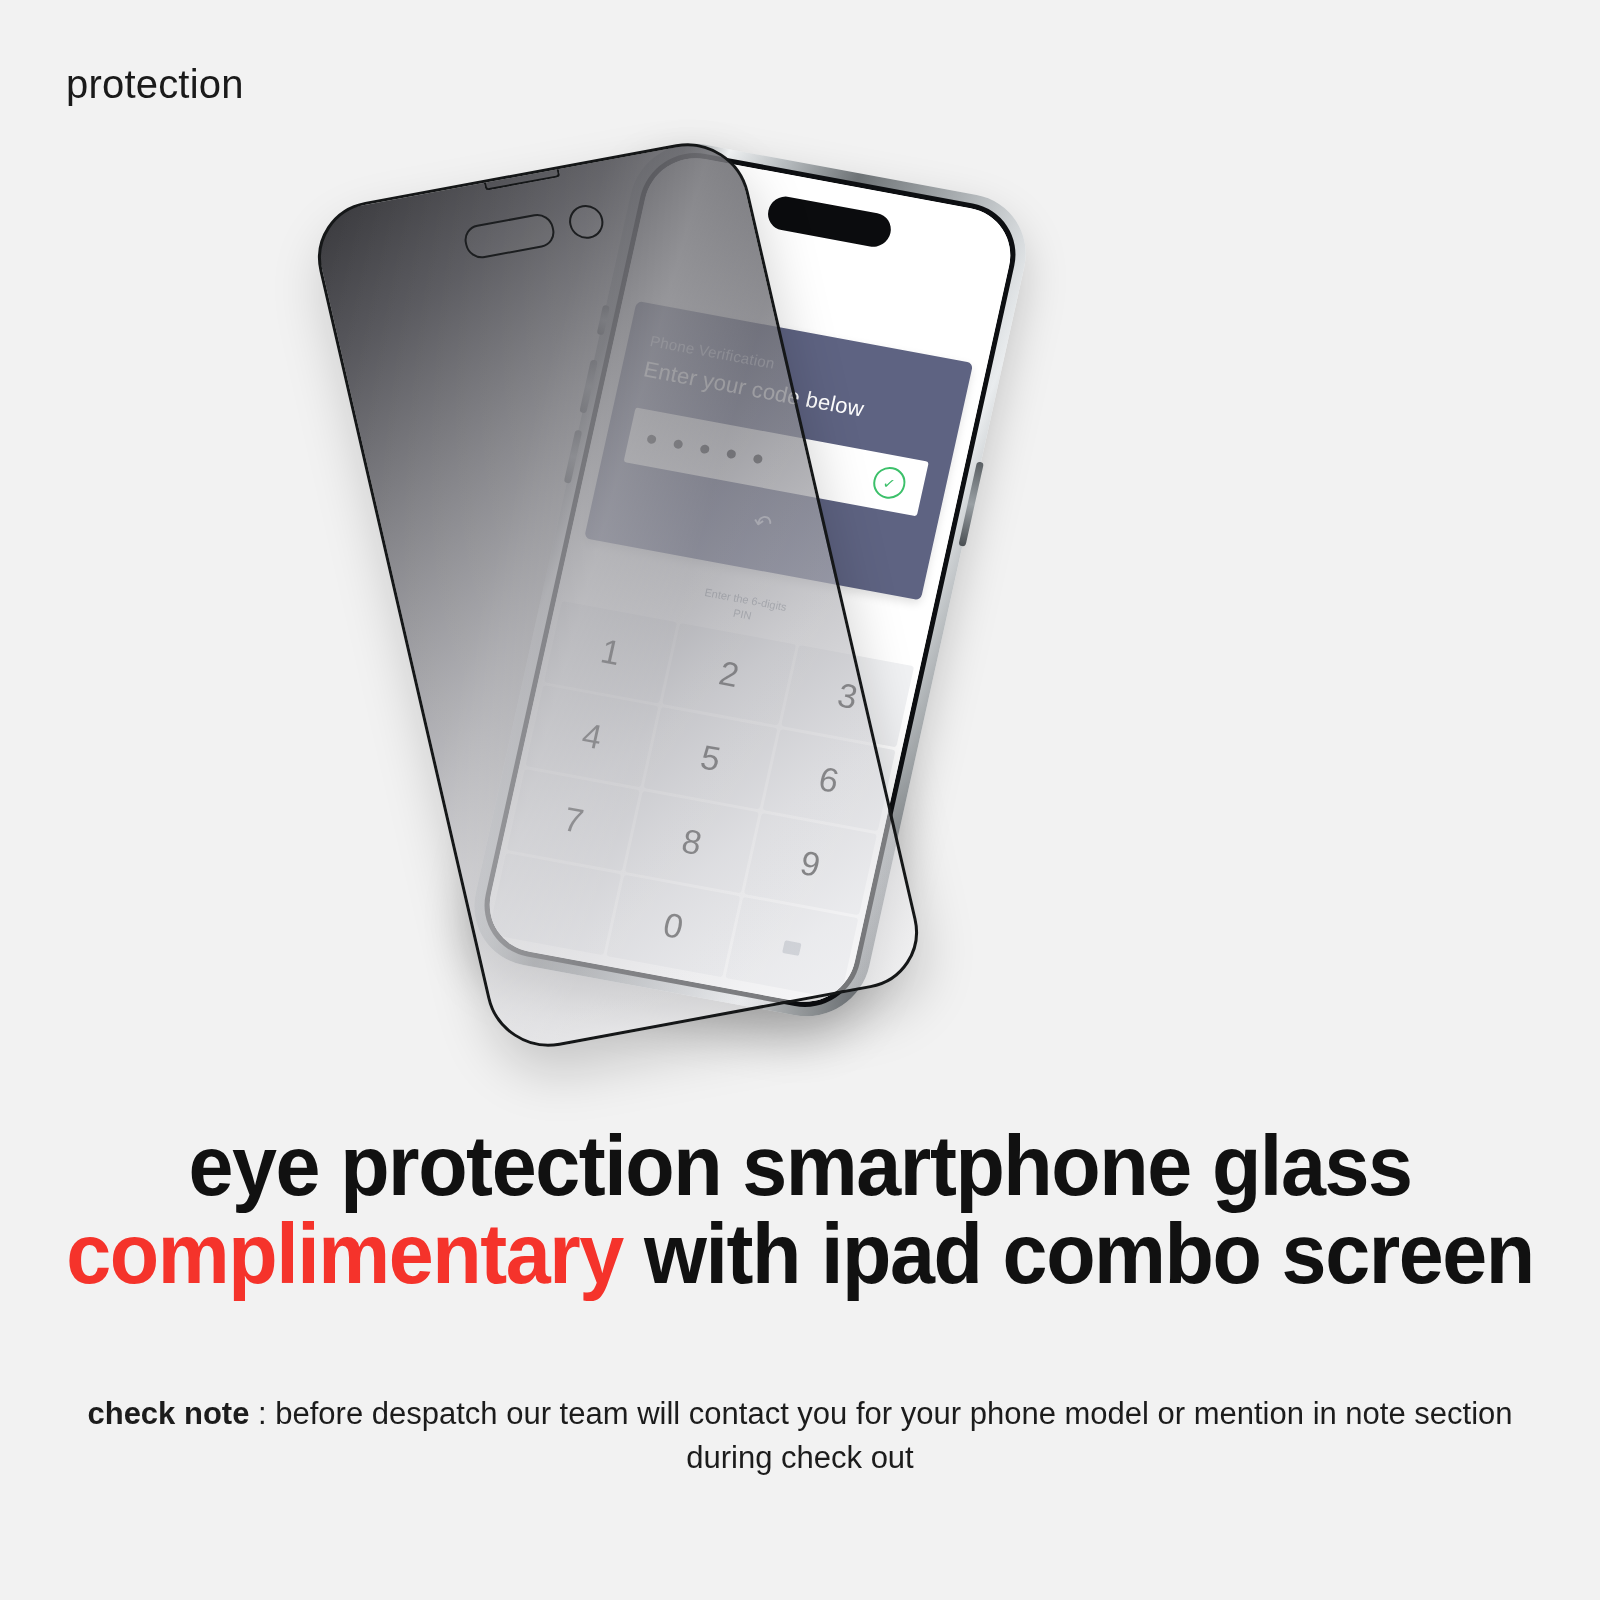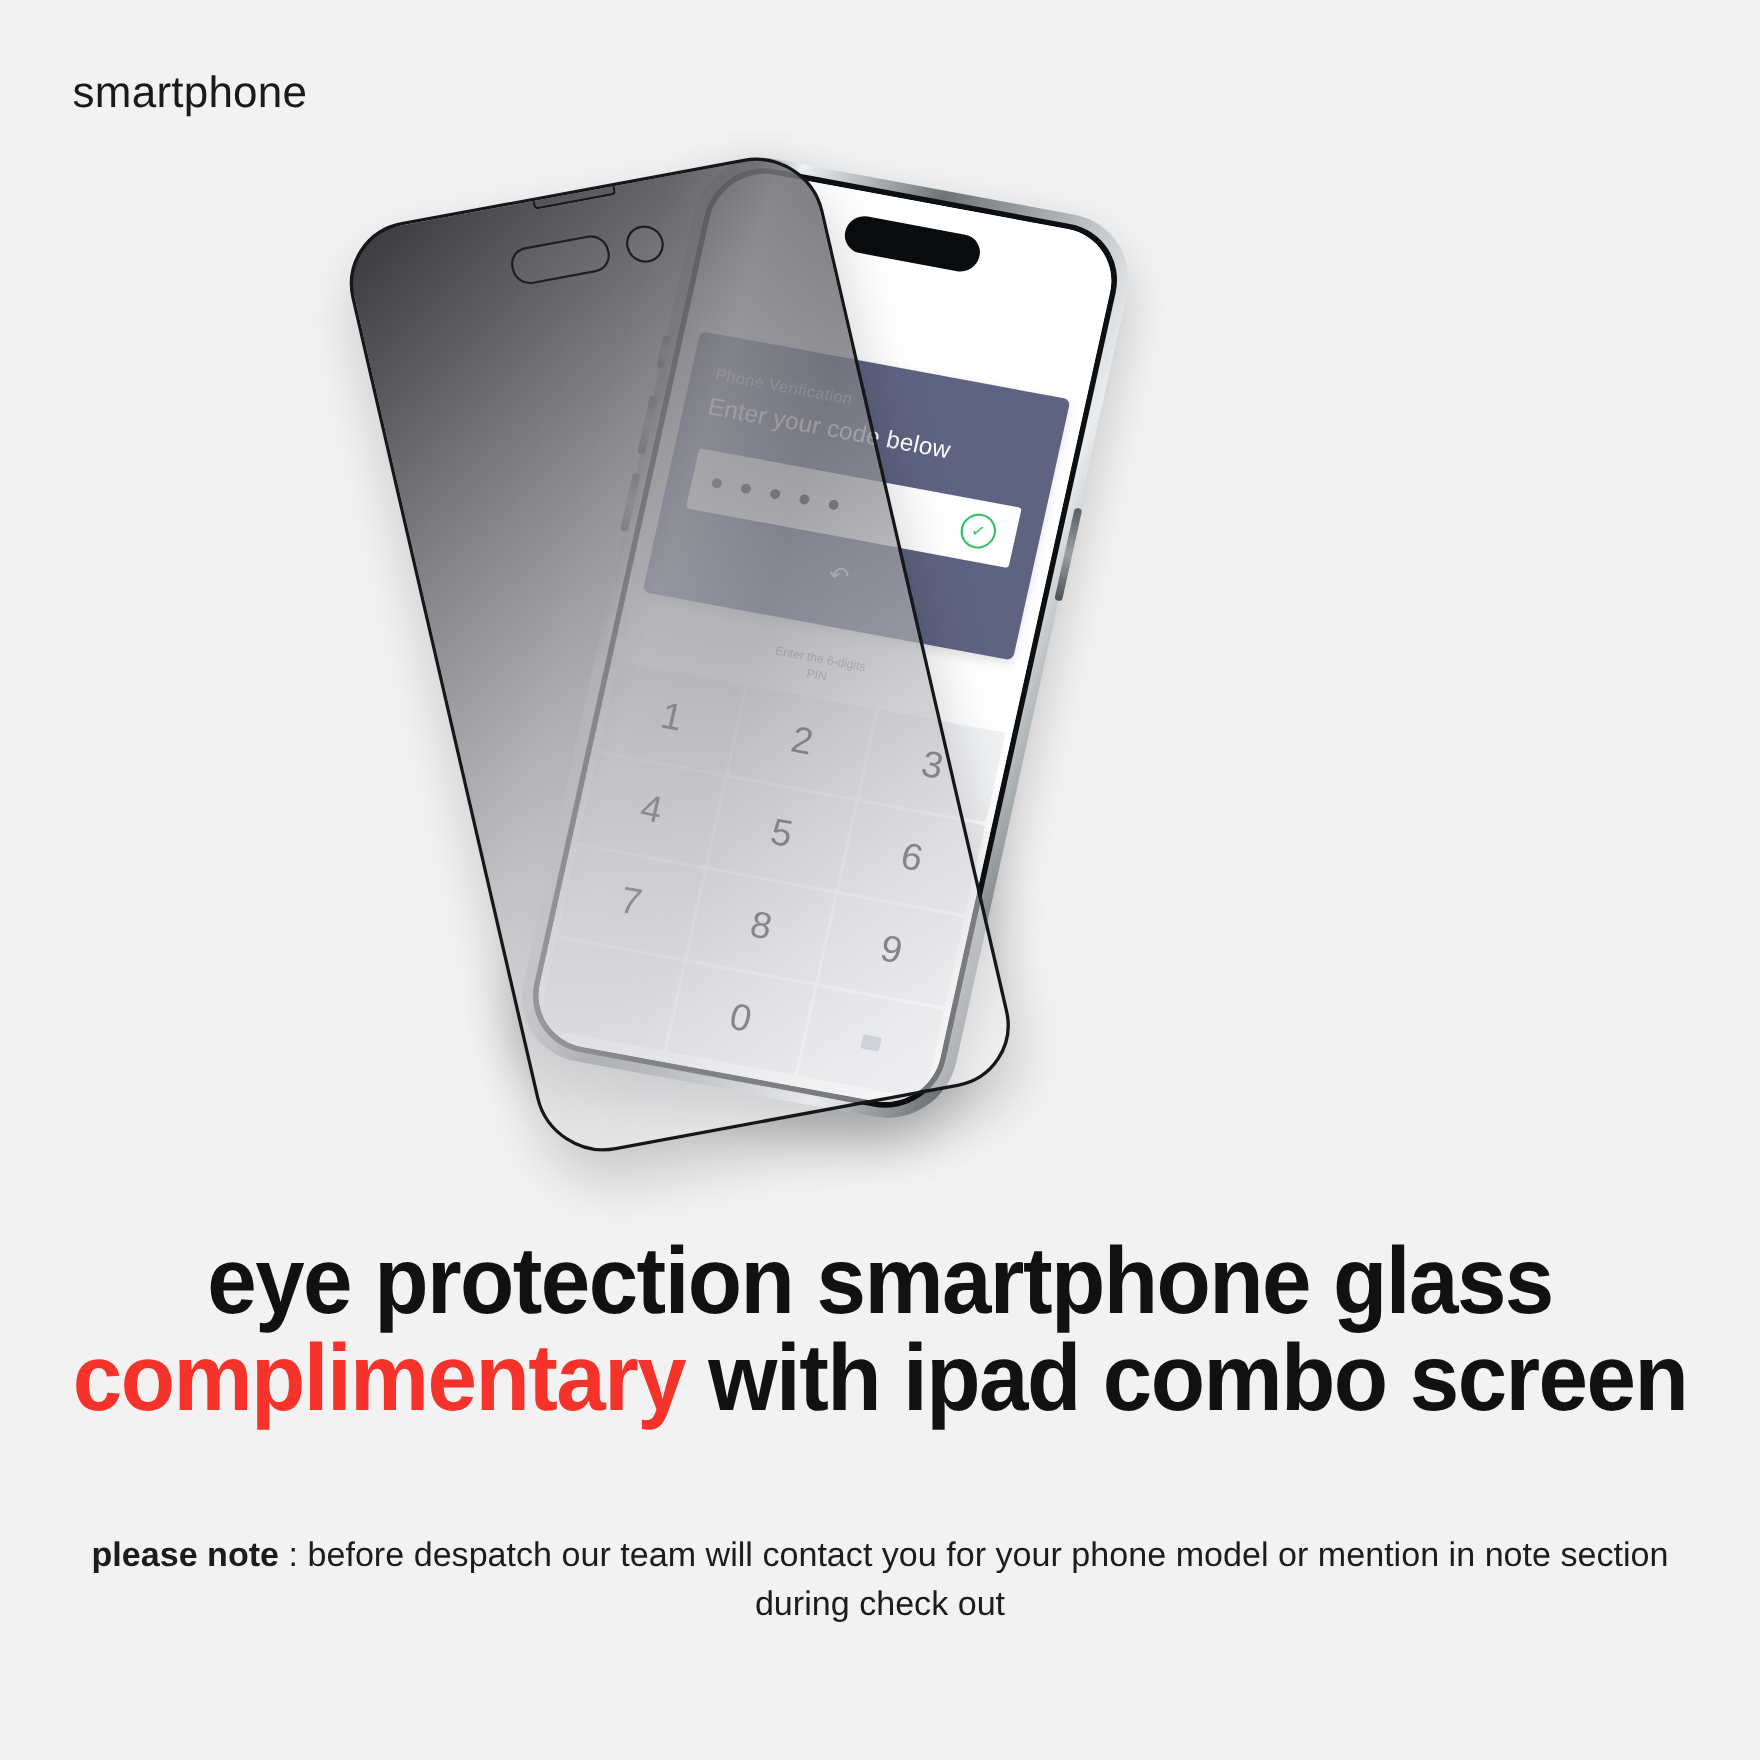--- a/index.html
+++ b/index.html
@@ -327,21 +327,21 @@
     color: #1c1c1c;
     font-family: "Liberation Sans", sans-serif;
     padding: 0 60px;
     box-sizing: border-box;
   }
   .note b { font-weight: 700; }
 </style>
 </head>
 <body>
 
-<div class="brand">smartphone</div>
+<div class="brand">protection</div>
 
 <div class="hero">
   <div class="hero-inner">
 
     <div class="phone-wrap">
       <div class="phone-frame">
         <span class="btn-vol v1"></span>
         <span class="btn-vol v2"></span>
         <span class="btn-vol v3"></span>
         <span class="btn-pwr"></span>
@@ -408,15 +408,15 @@
 
   </div>
 </div>
 
 <div class="headline">
   <span class="line">eye protection smartphone glass</span>
   <span class="line"><span class="hl-red">complimentary</span><span> with ipad combo screen</span></span>
 </div>
 
 <div class="note">
-  <b>please note</b><span> : </span><span>before despatch our team will contact you for your phone model or mention</span>
+  <b>check note</b><span> : </span><span>before despatch our team will contact you for your phone model or mention</span>
   <span>in note section during check out</span>
 </div>
 
 </body></html>

